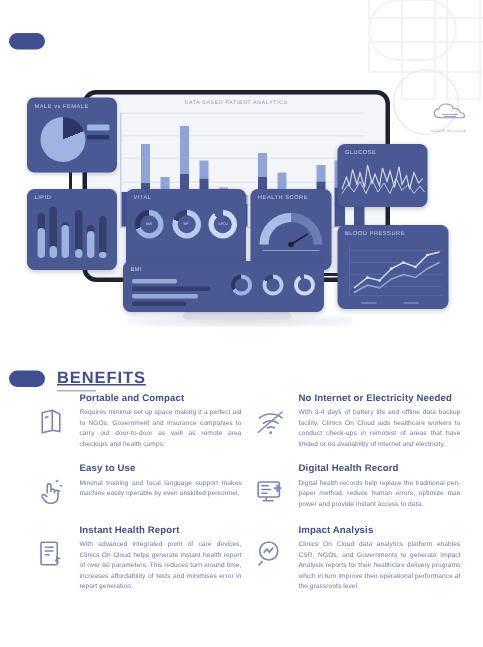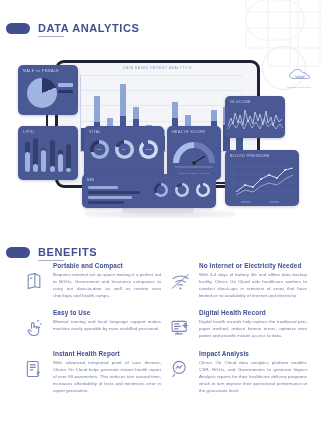--- a/index.html
+++ b/index.html
@@ -17,21 +17,21 @@
   .deco-circle { position: absolute; top: 46px; right: 16px; width: 44px; height: 44px;
                  border: 1px solid #e9ecf5; border-radius: 50%; z-index: 0; }
 
   
   .sect { position: absolute; display: flex; align-items: center; gap: 8px; z-index: 5; }
   .sect-pill { width: 24px; height: 11px; border-radius: 6px; background: #3f4f8f; flex: 0 0 auto; }
   .sect-title { font-size: 11px; font-weight: bold; letter-spacing: 0.6px; color: #3f4f8f; position: relative; }
   .sect-title::after { content: ""; position: absolute; left: 0; bottom: -3px; width: 26px; height: 1px; background: #aab1cf; }
 
   #sect-analytics { top: 22px; left: 6px; }
-  #sect-benefits  { top: 246px; left: 6px; }
+  #sect-benefits  { top: 246px; left: 6px; text-decoration: underline; }
 
   
   .dashboard { position: absolute; top: 58px; left: 0; width: 322px; height: 175px; z-index: 2; }
   .monitor-frame { position: absolute; left: 55px; top: 2px; width: 205px; height: 128px;
                    border: 3px solid #1d2330; border-radius: 9px; background: #f4f5f9; }
   .stand-neck { position: absolute; left: 132px; top: 130px; width: 52px; height: 22px; background: #f0f1f5;
                 clip-path: polygon(18% 0, 82% 0, 100% 100%, 0 100%); }
   .stand-base { position: absolute; left: 122px; top: 150px; width: 72px; height: 5px; background: #e9eaef; border-radius: 3px; }
   .stand-shadow { position: absolute; left: 85px; top: 152px; width: 150px; height: 8px;
                   background: radial-gradient(ellipse at center, rgba(180,185,205,0.45), rgba(255,255,255,0)); }
@@ -109,21 +109,20 @@
     <rect x="92" y="-18" width="22" height="100"></rect>
     <rect x="40" y="8" width="96" height="20"></rect>
     <rect x="40" y="44" width="96" height="20"></rect>
     <rect x="40" y="16" width="58" height="40" rx="20"></rect>
   </g>
 </svg>
 <div class="deco-circle"></div>
 
 <div class="sect" id="sect-analytics">
   <div class="sect-pill"></div>
-  <div class="sect-title">DATA ANALYTICS</div>
 </div>
 
 <div class="dashboard">
 
   <div class="monitor-frame"></div>
   <div class="stand-neck"></div>
   <div class="stand-base"></div>
   <div class="stand-shadow"></div>
 
   <div class="barchart">

